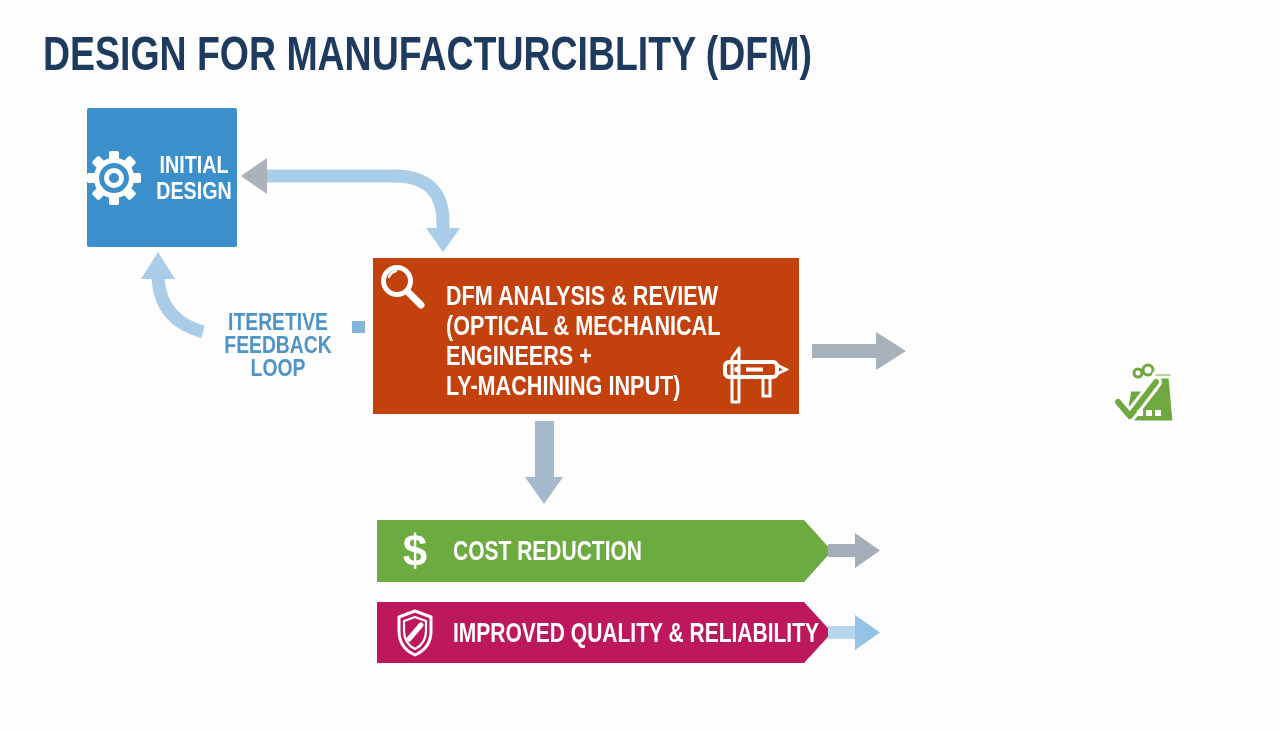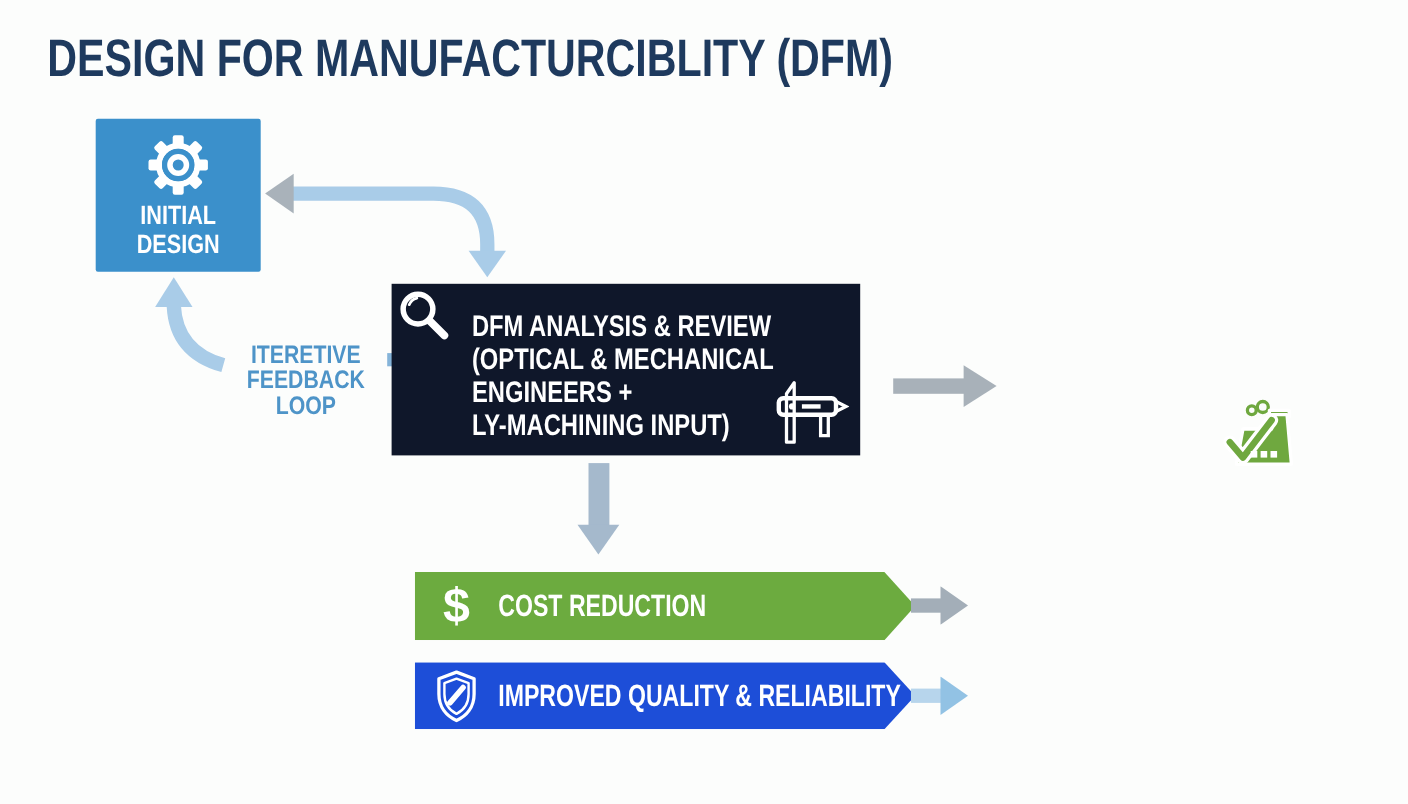--- a/index.html
+++ b/index.html
@@ -12,29 +12,29 @@
   .page-title{
     position:absolute; left:43px; top:26px;
     font-size:48px; font-weight:bold; color:#1e3a5e;
     white-space:nowrap; transform:scaleX(0.78); transform-origin:left center;
     letter-spacing:0px;
   }
   
   .node{position:absolute; display:flex; align-items:center; justify-content:center;}
   .initial-box{
     left:87px; top:108px; width:150px; height:139px;
-    background:#3b90cb; flex-direction:column; gap:4px; border-radius:2px;
+    background:#3b90cb; flex-direction:row; gap:4px; border-radius:2px;
   }
   .initial-box .label{
     color:#ffffff; font-weight:bold; font-size:24px; line-height:1.08;
     text-align:center; white-space:pre-line; transform:scaleX(0.82);
   }
   .dfm-box{
-    left:356px; top:258px; width:426px; height:156px;
-    background:#0f172a; justify-content:flex-start;
+    left:373px; top:258px; width:426px; height:156px;
+    background:#c2410c; justify-content:flex-start;
   }
   .dfm-box .label{
     position:absolute; left:73px; top:23px;
     color:#ffffff; font-weight:bold; font-size:27px; line-height:30px;
     white-space:pre-line; transform:scaleX(0.8); transform-origin:left top;
   }
   .optimized-box{
     left:915px; top:303px; width:242px; height:94px;
     background:#72ab44;
   }
@@ -47,21 +47,21 @@
     position:absolute; left:377px; width:455px;
     display:flex; align-items:center;
     clip-path:polygon(0 0, calc(100% - 28px) 0, 100% 50%, calc(100% - 28px) 100%, 0 100%);
   }
   .banner .icon-cell{width:76px; display:flex; align-items:center; justify-content:center; flex:0 0 auto;}
   .banner .label{
     color:#ffffff; font-weight:bold; font-size:28px; white-space:nowrap;
     transform:scaleX(0.75); transform-origin:left center;
   }
   .cost-banner{top:520px; height:62px; background:#6cab3f;}
-  .quality-banner{top:602px; height:61px; background:#1d4ed8;}
+  .quality-banner{top:602px; height:61px; background:#be185d;}
   .dollar-glyph{color:#ffffff; font-weight:bold; font-size:44px; line-height:1;}
   
   .feedback-label{
     position:absolute; left:198px; top:311px; width:160px;
     color:#4e94c8; font-weight:bold; font-size:23px; line-height:23px;
     text-align:center; white-space:pre-line; transform:scaleX(0.84);
   }
   .blue-chip{
     position:absolute; left:352px; top:321px; width:13px; height:12px;
     background:#85b4d9;

